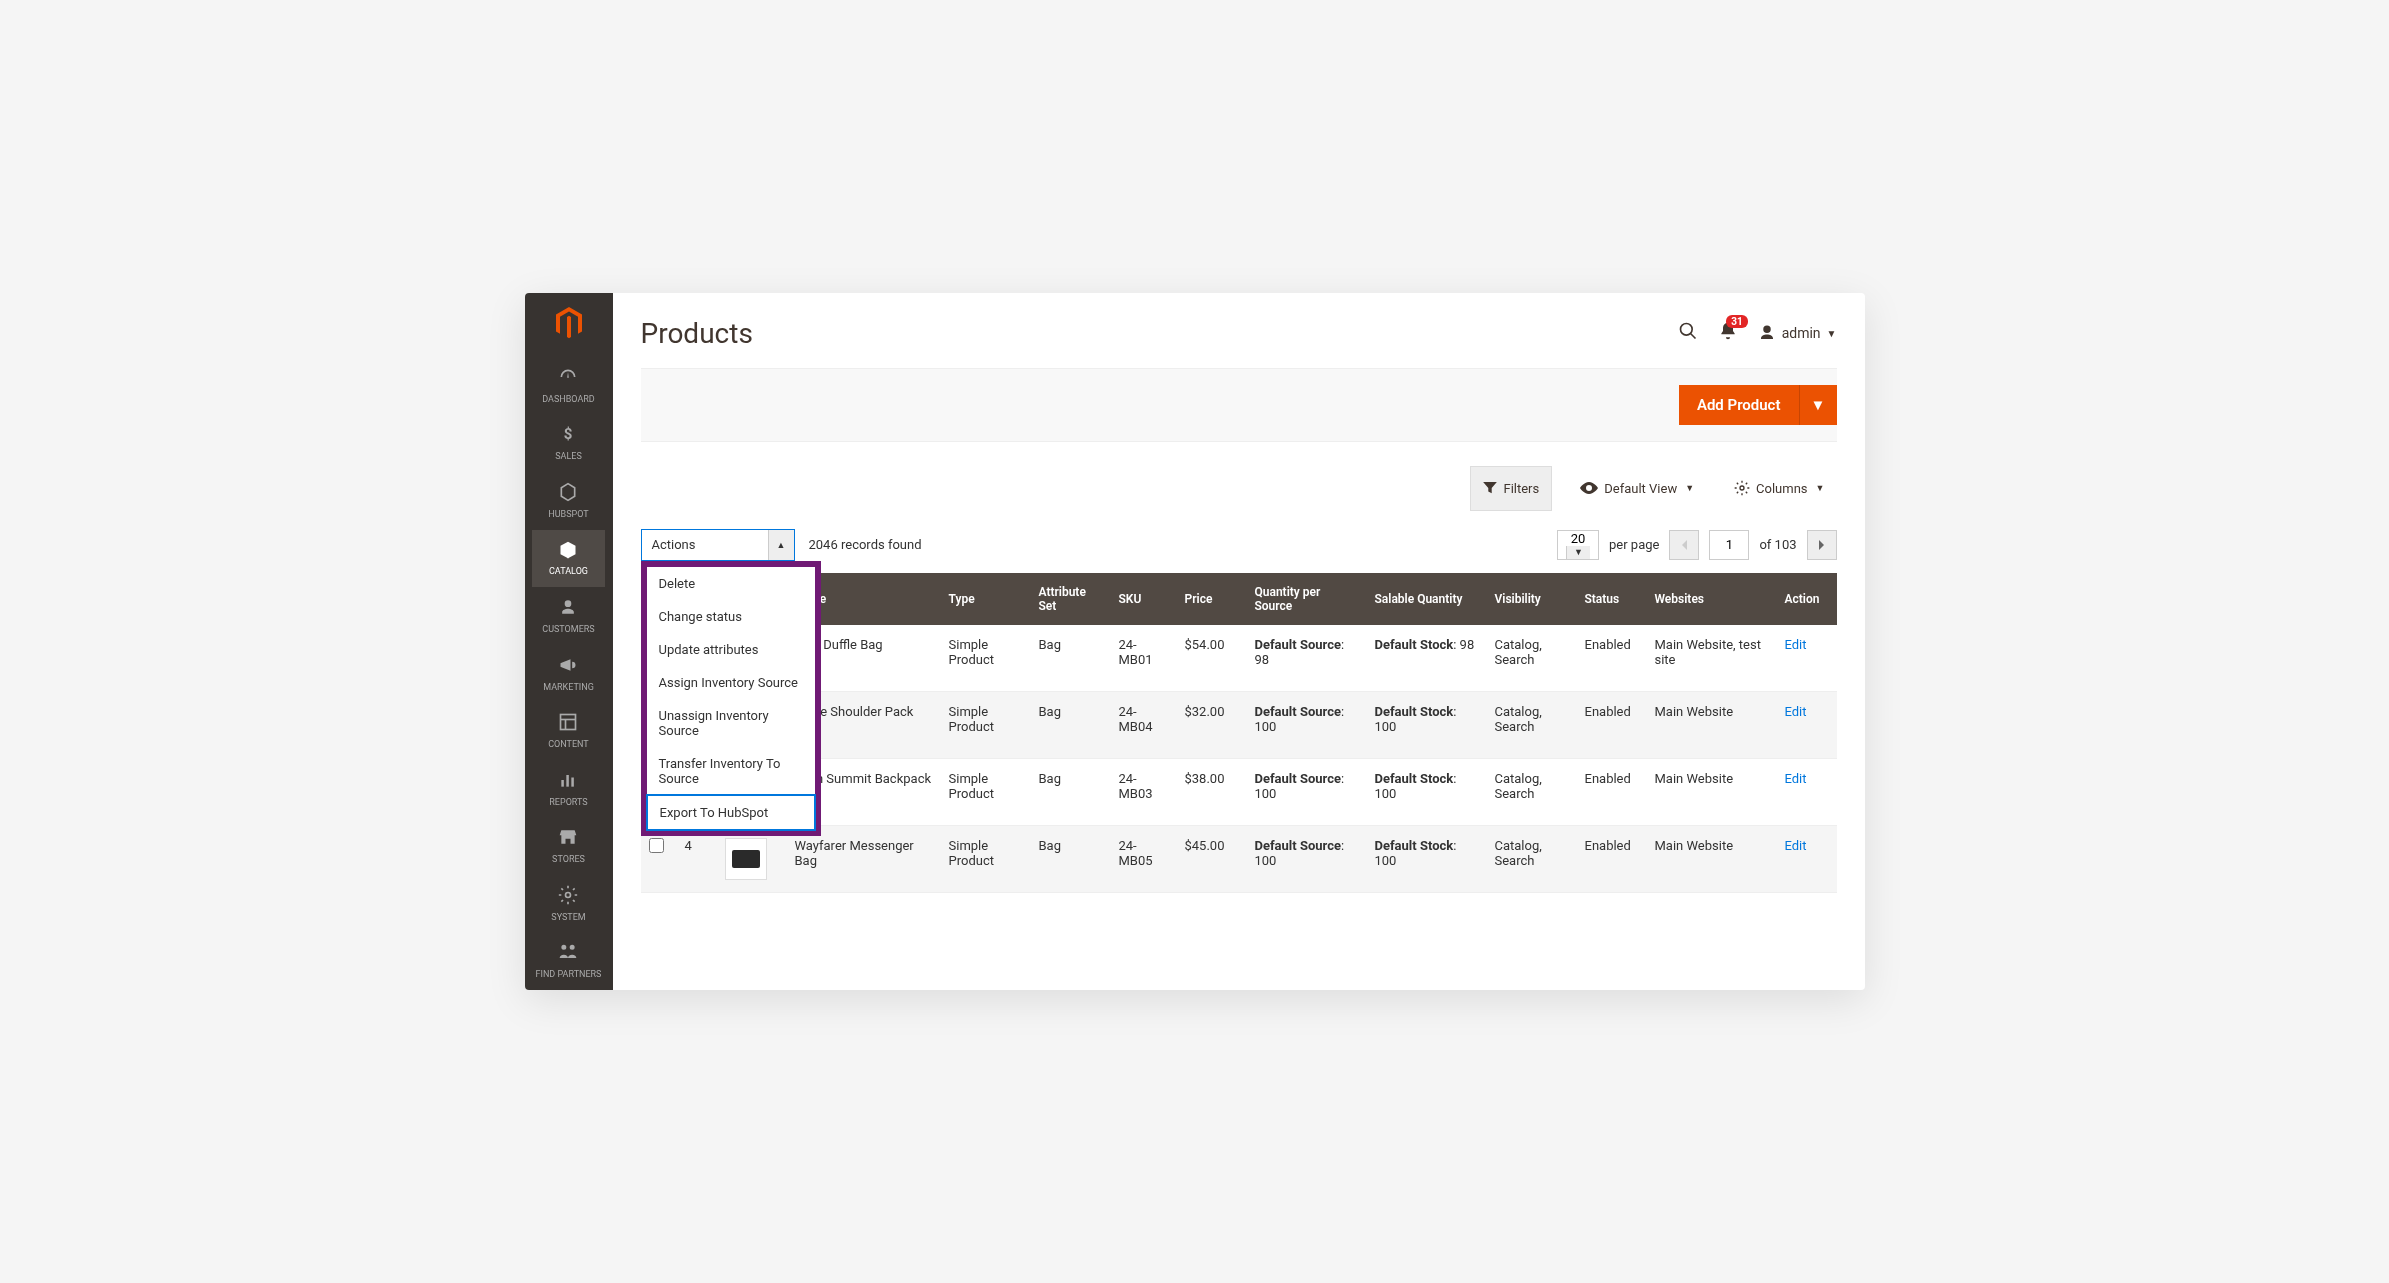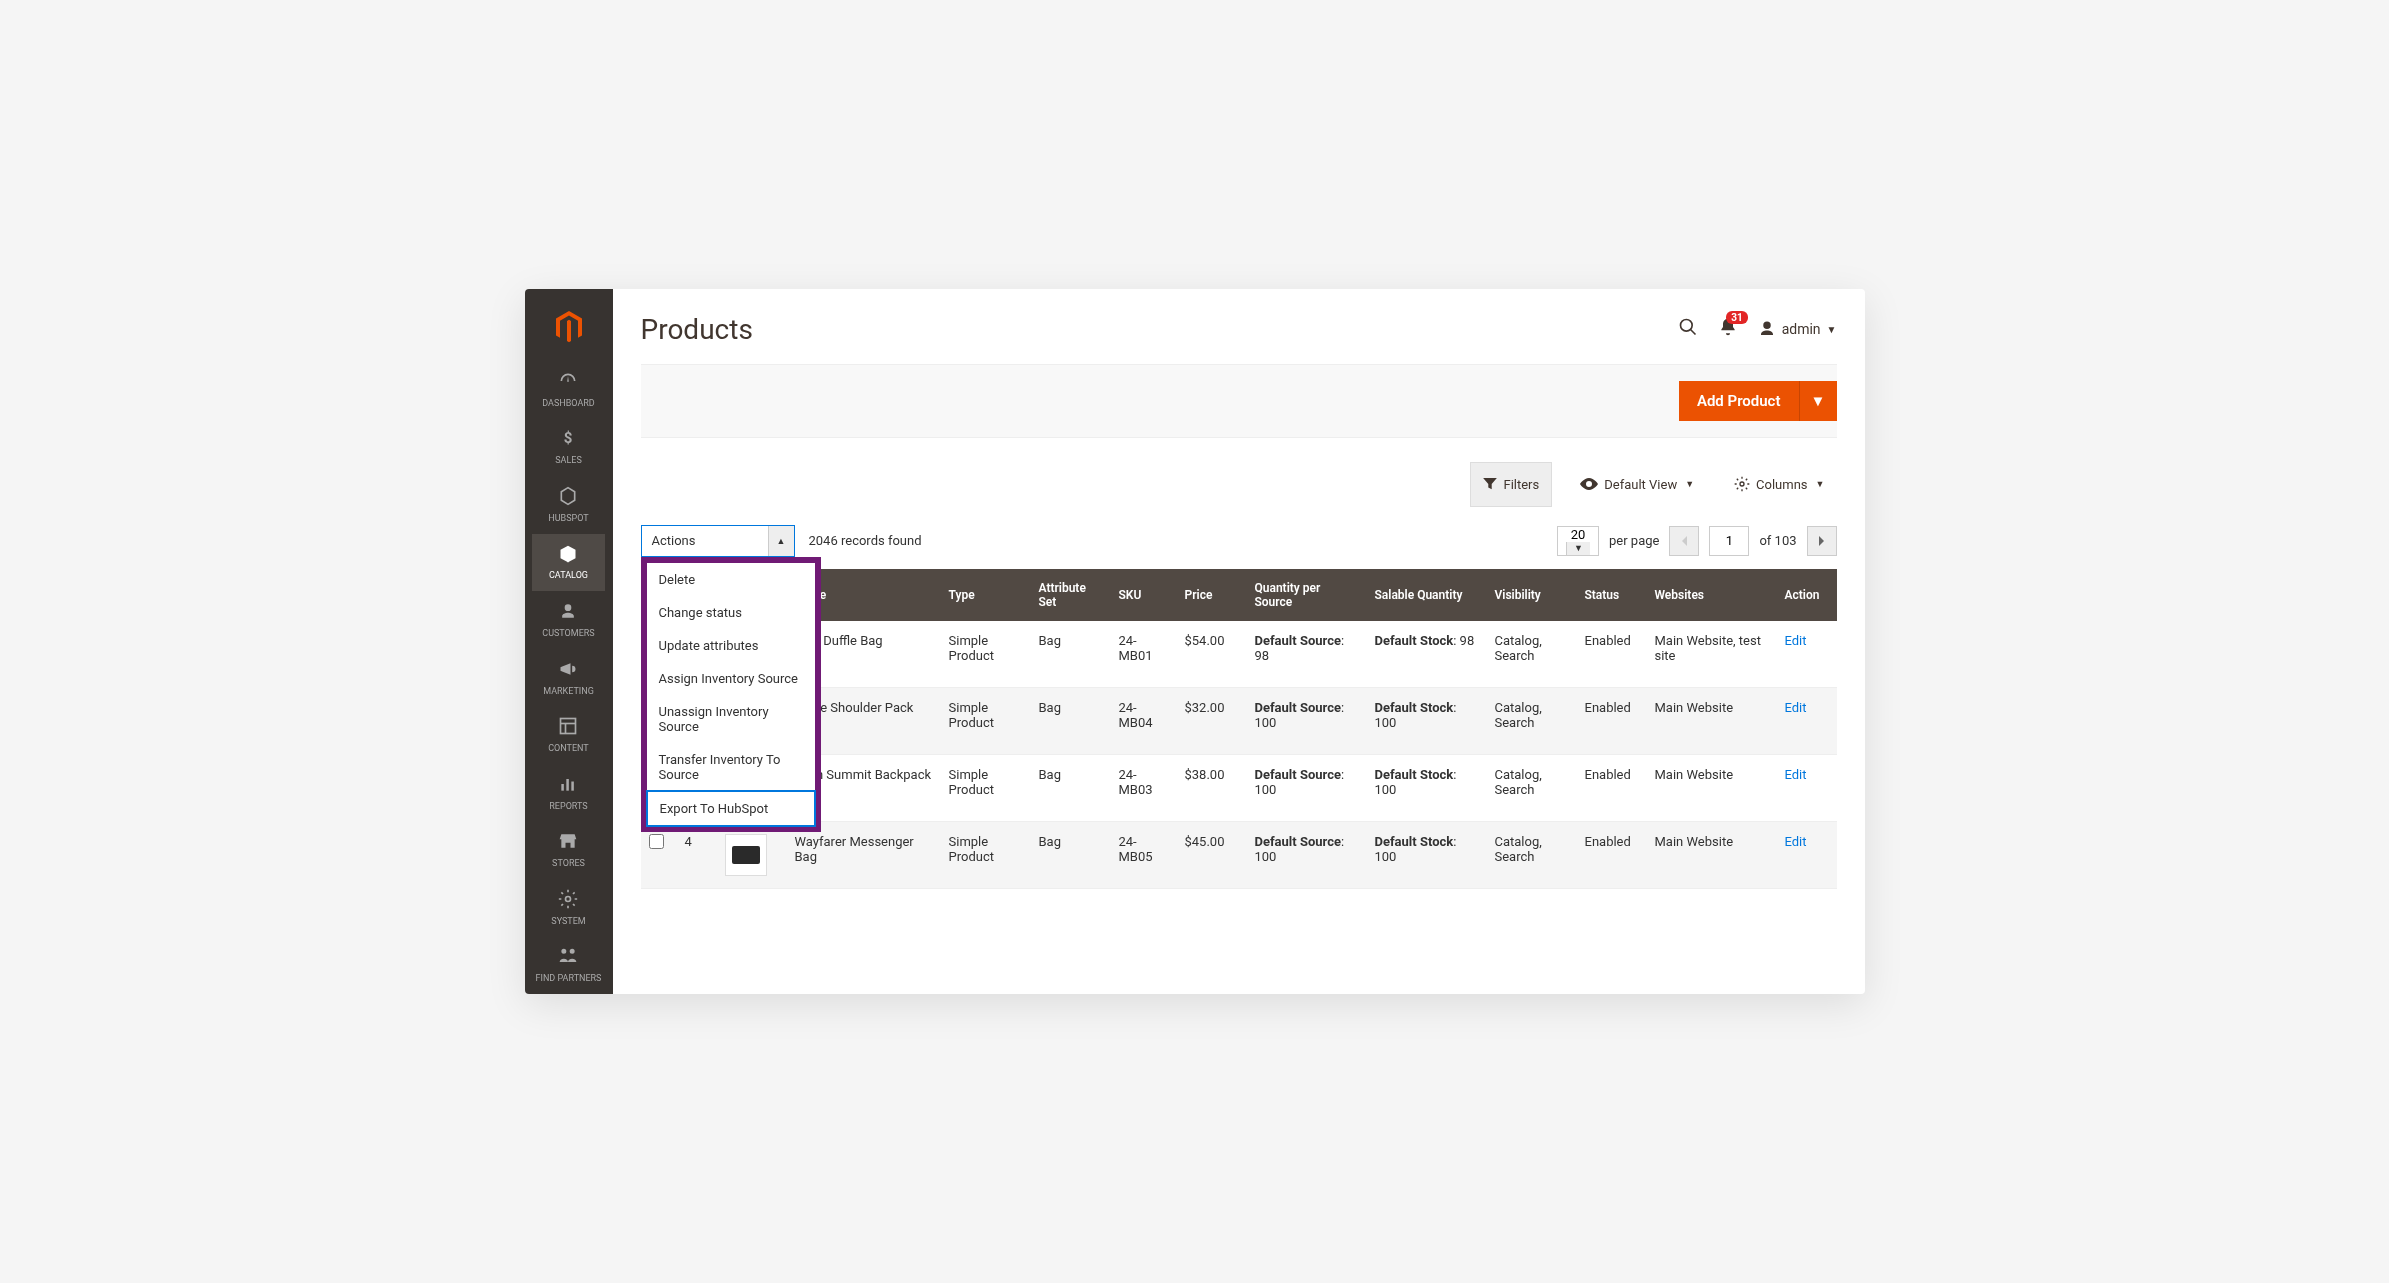--- a/index.html
+++ b/index.html
@@ -1,18 +1,18 @@
 <!DOCTYPE html>
 <html><head>
 <meta charset="utf-8">
 <style>
 * { margin: 0; padding: 0; box-sizing: border-box; font-family: -apple-system, BlinkMacSystemFont, "Segoe UI", Roboto, Helvetica, Arial, sans-serif; }
 body { background: #f5f5f5; display: flex; justify-content: center; align-items: center; min-height: 100vh; padding: 40px; }
 .frame { width: 1340px; background: #fff; display: flex; box-shadow: 0 10px 40px rgba(0,0,0,0.1); border-radius: 4px; overflow: hidden; }
-.sidebar { width: 88px; background: #373330; display: flex; flex-direction: column; align-items: center; padding-top: 14px; }
+.sidebar { width: 88px; background: #373330; display: flex; flex-direction: column; align-items: center; padding-top: 6px; }
 .sidebar-logo { color: #eb5202; margin: 8px 0 14px; }
 .sidebar-item { display: flex; flex-direction: column; align-items: center; justify-content: center; color: #aaa; font-size: 9px; text-align: center; padding: 10px 4px; width: 100%; cursor: pointer; line-height: 1.2; }
 .sidebar-item.active { background: #4f4a46; color: #fff; }
 .sidebar-item .icon { margin-bottom: 4px; }
 .main { flex: 1; padding: 0 28px 28px; position: relative; min-width: 0; }
 .page-header { display: flex; justify-content: space-between; align-items: center; padding: 24px 0 18px; }
 .page-title { font-size: 28px; font-weight: 400; color: #41362f; }
 .header-right { display: flex; align-items: center; gap: 20px; color: #41362f; }
 .notif { position: relative; }
 .notif-badge { position: absolute; top: -6px; right: -10px; background: #e22626; color: #fff; font-size: 10px; font-weight: 700; padding: 1px 5px; border-radius: 6px; }

